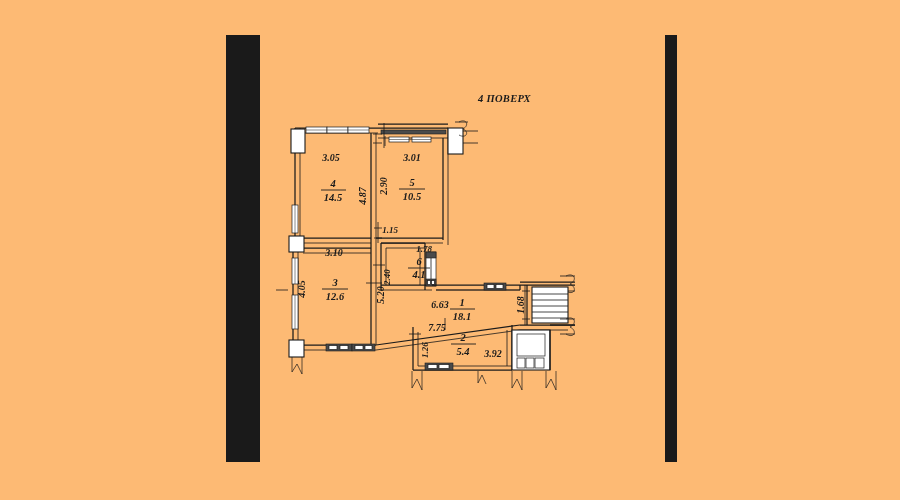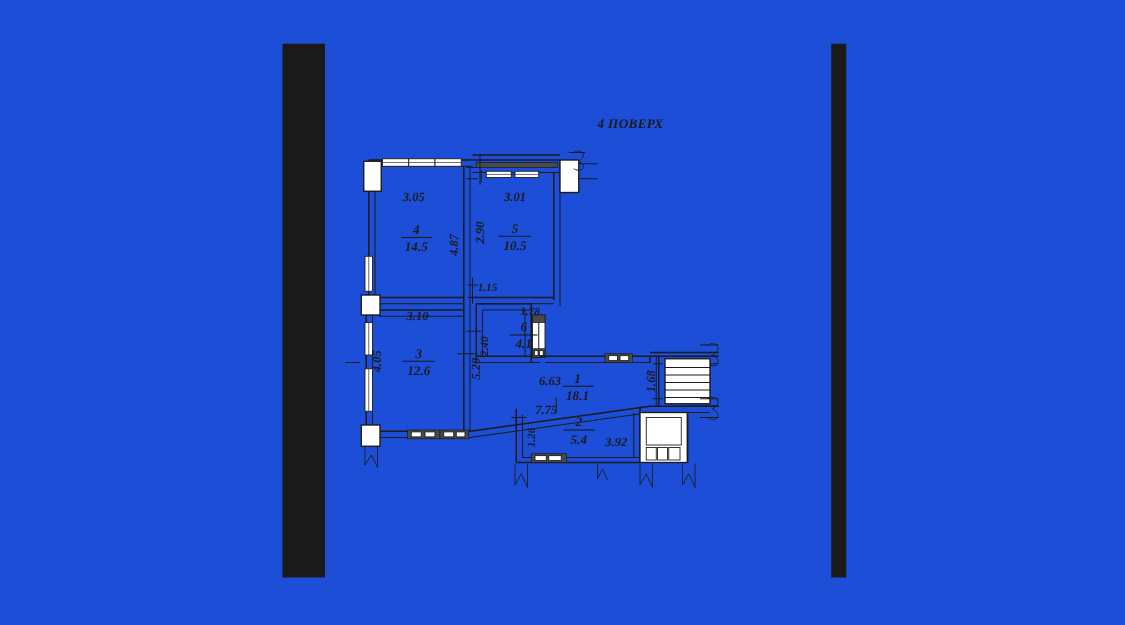--- a/index.html
+++ b/index.html
@@ -10,21 +10,21 @@
   body {
     width: 900px;
     height: 500px;
     overflow: hidden;
     font-family: "Liberation Sans", sans-serif;
   }
   #stage {
     position: relative;
     width: 900px;
     height: 500px;
-    background: #1d4ed8;
+    background: #fdba74;
   }
   .sidebar-bar {
     position: absolute;
     background: #1a1a1a;
   }
   #bar-left  { left: 226px; top: 35px; width: 34px;  height: 427px; }
   #bar-right { left: 665px; top: 35px; width: 12px;  height: 427px; }
 
   #plan-svg {
     position: absolute;

